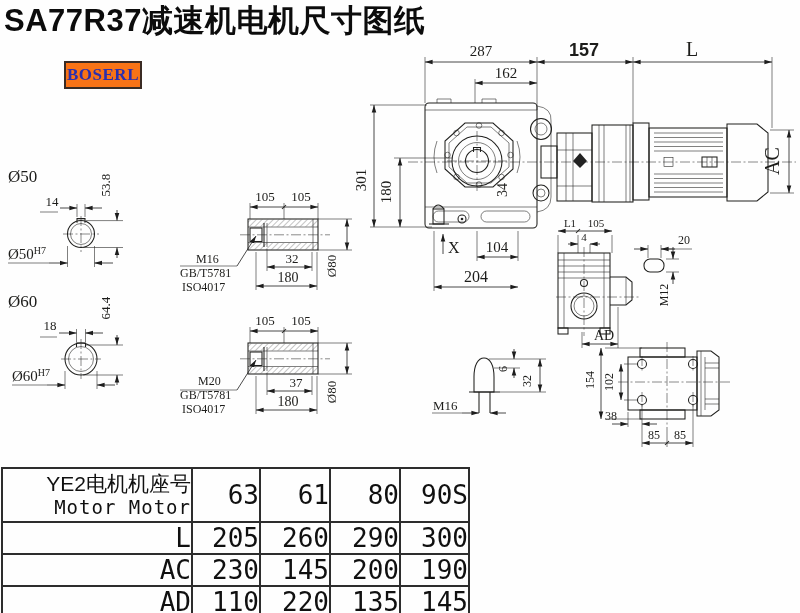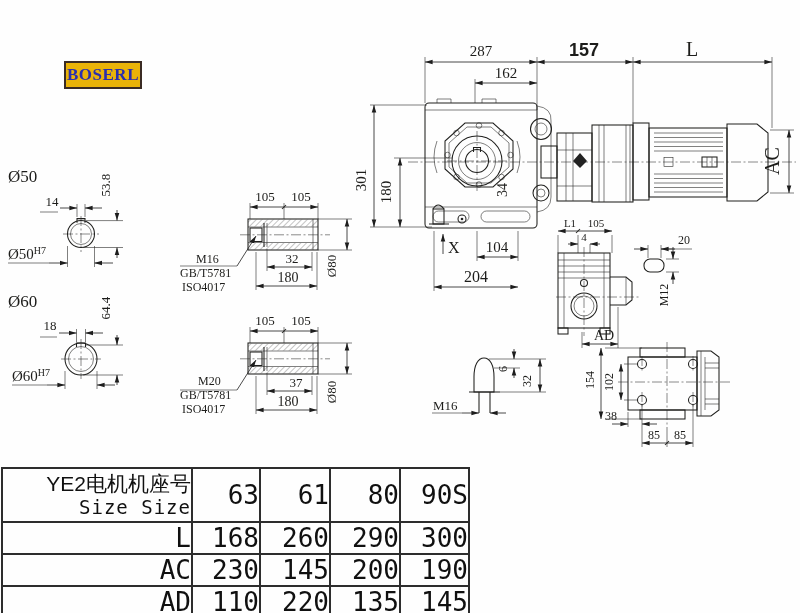--- a/index.html
+++ b/index.html
@@ -1,21 +1,21 @@
 <!DOCTYPE html>
 <html><head>
 <meta charset="utf-8">
 <style>
   html,body{margin:0;padding:0;background:#e8e8e8}
   .stage{position:relative;width:800px;height:613px;background:#fefefe;overflow:hidden;
          font-family:"Liberation Sans",sans-serif}
   .title{position:absolute;left:4px;top:0px;font-size:31px;font-weight:900;color:#0c0c0c;
          letter-spacing:0.5px;white-space:nowrap;font-family:"Liberation Sans",sans-serif}
   .logo{position:absolute;left:64px;top:61px;width:78px;height:28px;border:2.5px solid #3a2b24;
-        box-sizing:border-box;display:flex;align-items:center;justify-content:center;background:#eab308}
+        box-sizing:border-box;display:flex;align-items:center;justify-content:center;background:#f97316}
   .logo span{font-family:"Liberation Serif",serif;font-weight:bold;font-size:17px;color:#2b2fae;letter-spacing:.5px}
   svg.draw{position:absolute;left:0;top:0}
   svg .ln{stroke:#20201e;stroke-width:1.05;fill:none}
   svg .lt{stroke:#2a2a28;stroke-width:.6;fill:none}
   svg .ext{stroke:#2a2a28;stroke-width:.6;fill:none}
   svg .cl{stroke:#2a2a28;stroke-width:.55;fill:none;stroke-dasharray:10 2.5 2 2.5}
   svg .dim{stroke:#1d1d1d;stroke-width:.8;fill:none;marker-start:url(#ma);marker-end:url(#ma)}
   svg .ar{stroke:#1d1d1d;stroke-width:.8;fill:none;marker-end:url(#ma)}
   svg text{font-family:"Liberation Serif",serif;fill:#1d1d1b}
   .s11{font-size:11px}.s12{font-size:12px}.s13{font-size:13px}.s14{font-size:14px}
@@ -27,20 +27,21 @@
   .mt th,.mt td{border:2px solid #2d2d2d;text-align:right;vertical-align:middle;padding:0;font-weight:normal}
   .mt .num{font-size:26px}
   .mt .hc{font-size:21px;line-height:25px;font-family:"Liberation Sans",sans-serif}
   .mt .he{font-size:19px;line-height:23px;letter-spacing:1px}
 </style>
 </head>
 <body>
 
 <div class="stage">
 
+  <div class="title">SA77R37减速机电机尺寸图纸</div>
   <div class="logo">
     <span>BOSERL</span>
   </div>
 
   <svg class="draw" width="800" height="613" viewBox="0 0 800 613">
     <defs>
       <marker id="ma" viewBox="0 0 10 10" refX="10" refY="5" markerWidth="9.5" markerHeight="9.5" orient="auto-start-reverse">
           <path d="M0,2 L10,5 L0,8 Z" fill="#1d1d1d"></path>
         </marker>
       <pattern id="h4" width="4" height="4" patternUnits="userSpaceOnUse" patternTransform="rotate(45)">
@@ -328,30 +329,30 @@
         <col style="width:190px">
         <col style="width:68px">
         <col style="width:70px">
         <col style="width:70px">
         <col style="width:69px">
       </colgroup>
     <tbody>
         <tr style="height:54px">
       <th>
         <div class="hc">YE2电机机座号</div>
-        <div class="he">Size Size</div>
+        <div class="he">Motor Motor</div>
       </th>
       <th class="num">63</th>
       <th class="num">61</th>
       <th class="num">80</th>
       <th class="num">90S</th>
     </tr>
     <tr style="height:29px">
       <td class="num">L</td>
-      <td class="num">168</td>
+      <td class="num">205</td>
       <td class="num">260</td>
       <td class="num">290</td>
       <td class="num">300</td>
     </tr>
     <tr style="height:29px">
       <td class="num">AC</td>
       <td class="num">230</td>
       <td class="num">145</td>
       <td class="num">200</td>
       <td class="num">190</td>

